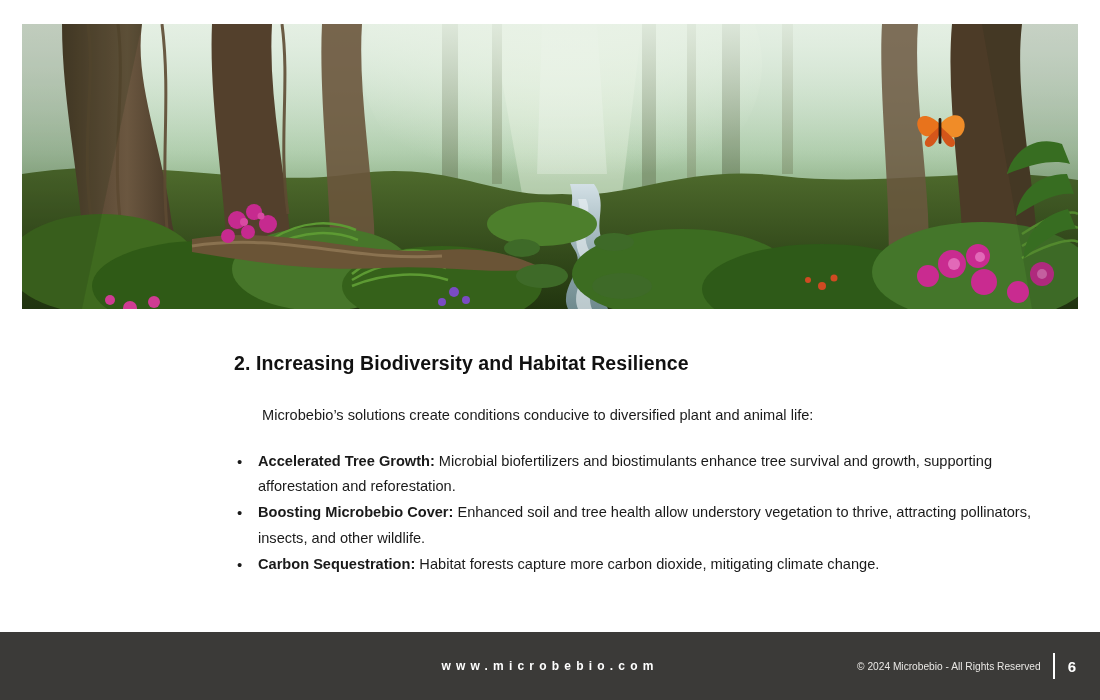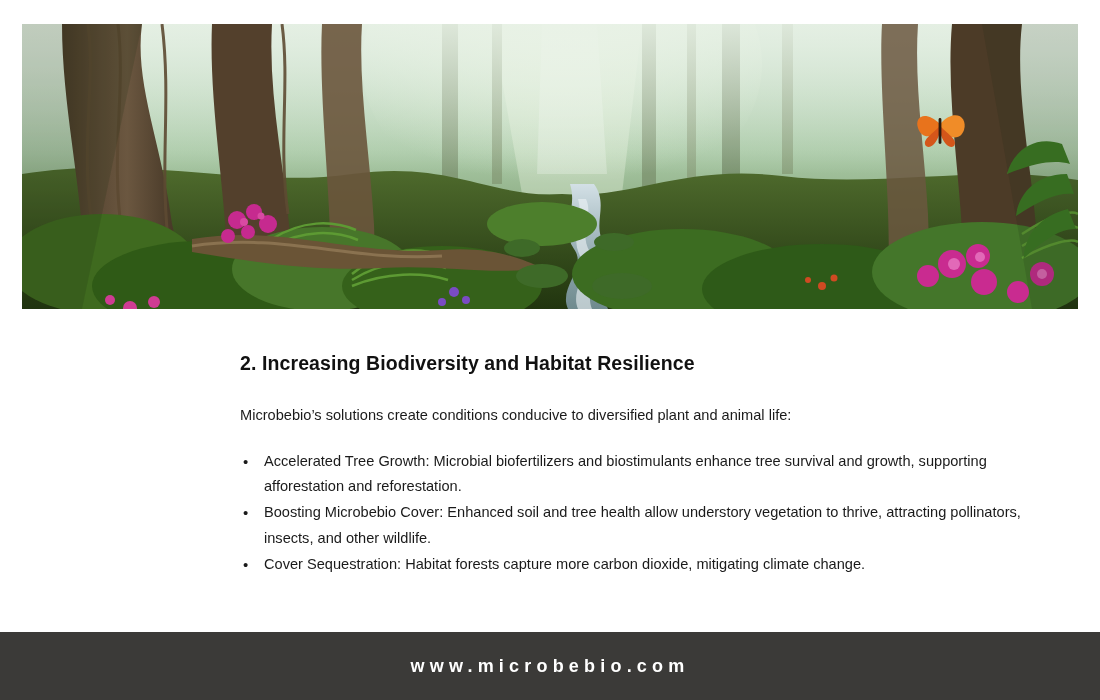--- a/index.html
+++ b/index.html
@@ -25,75 +25,76 @@
     width: 1056px;
     height: 285px;
     overflow: hidden;
     background: #2d4a1d;
   }
   .hero svg { display: block; width: 100%; height: 100%; }
 
   
   .content {
     position: absolute;
-    left: 240px;
+    left: 234px;
     top: 352px;
     width: 830px;
   }
   .heading {
     font-size: 19.5px;
     font-weight: bold;
     color: #111111;
     letter-spacing: 0.1px;
     margin-bottom: 32px;
   }
   .intro {
     font-size: 14.6px;
     color: #1a1a1a;
     margin-bottom: 26px;
+    margin-left: 28px;
   }
   ul.bullets {
     list-style: none;
   }
   ul.bullets li {
     position: relative;
     padding-left: 24px;
     font-size: 14.6px;
     line-height: 1.73;
     color: #1a1a1a;
     margin-bottom: 1px;
   }
   ul.bullets li .dot {
     position: absolute;
     left: 3px;
     top: 0;
     font-size: 15px;
     line-height: 1.73;
     color: #1a1a1a;
   }
-  ul.bullets li b { font-weight: normal; text-align: center; }
+  ul.bullets li b { font-weight: bold; text-align: center; }
 
   
   .footer {
     position: absolute;
     left: 0;
     bottom: 0;
     width: 1100px;
     height: 68px;
     background: #3b3a38;
     display: flex;
     align-items: center;
   }
   .footer-url {
     position: absolute;
     left: 0;
     right: 0;
     text-align: center;
     color: #ffffff;
-    font-size: 18px;
+    font-size: 12px;
     letter-spacing: 5.2px;
     font-weight: bold;
   }
   .footer-right {
     position: absolute;
     right: 22px;
     display: flex;
     align-items: center;
     gap: 0px;
   }
@@ -294,22 +295,27 @@
       <li>
         <span class="dot">•</span>
         <b>Accelerated Tree Growth:</b><span> Microbial biofertilizers and biostimulants enhance tree survival and growth, supporting afforestation and reforestation.</span>
       </li>
       <li>
         <span class="dot">•</span>
         <b>Boosting Microbebio Cover:</b><span> Enhanced soil and tree health allow understory vegetation to thrive, attracting pollinators, insects, and other wildlife.</span>
       </li>
       <li>
         <span class="dot">•</span>
-        <b>Cover Sequestration:</b><span> Habitat forests capture more carbon dioxide, mitigating climate change.</span>
+        <b>Carbon Sequestration:</b><span> Habitat forests capture more carbon dioxide, mitigating climate change.</span>
       </li>
     </ul>
   </div>
 
   <div class="footer">
     <div class="footer-url">www.microbebio.com</div>
+    <div class="footer-right">
+      <div class="copyright">© 2024 Microbebio - All Rights Reserved</div>
+      <div class="divider"></div>
+      <div class="page-no">6</div>
+    </div>
   </div>
 
 </div>
 
 </body></html>

